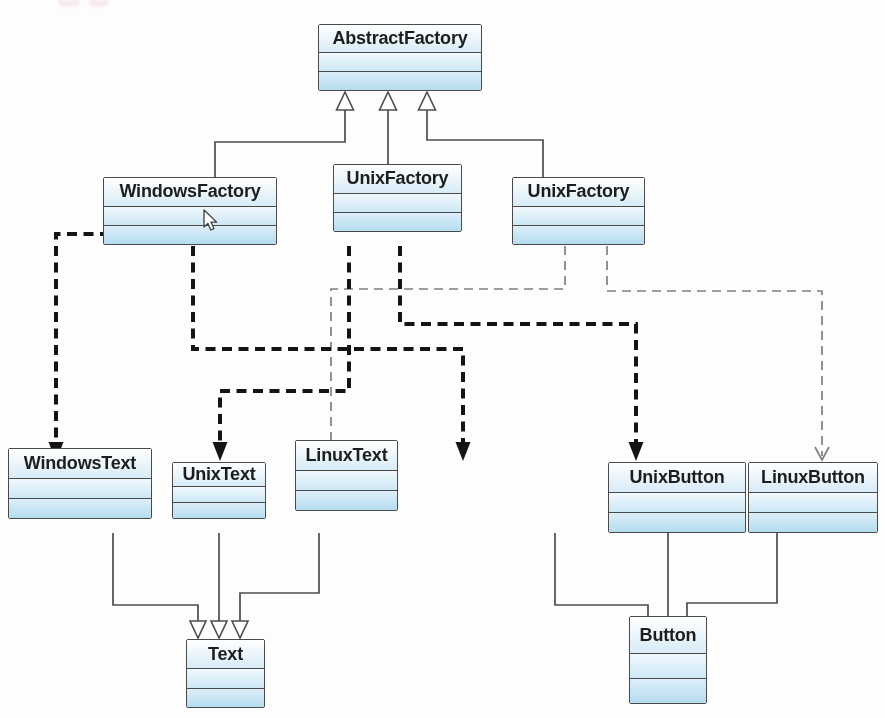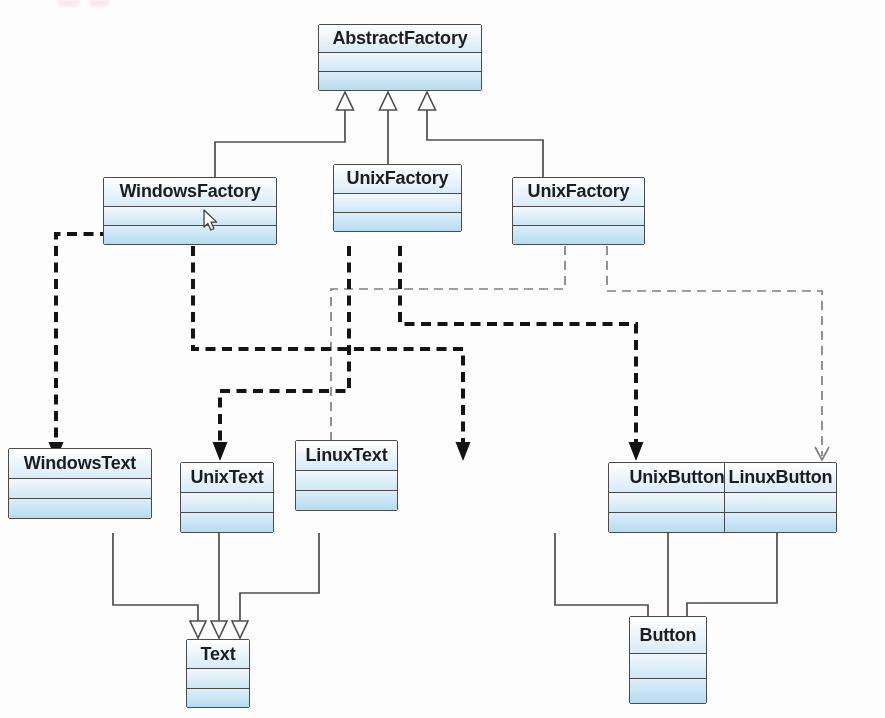--- a/index.html
+++ b/index.html
@@ -123,46 +123,46 @@
     <div class="r2"></div>
     <div class="r3"></div>
   </div>
 
   <div class="cls" style="left:8px;top:448px;width:144px;height:71px">
     <div class="t">WindowsText</div>
     <div class="r2"></div>
     <div class="r3"></div>
   </div>
 
-  <div class="cls" style="left:180px;top:462px;width:94px;height:71px">
+  <div class="cls" style="left:172px;top:462px;width:94px;height:57px">
     <div class="t">UnixText</div>
     <div class="r2"></div>
     <div class="r3"></div>
   </div>
 
   <div class="cls" style="left:295px;top:440px;width:103px;height:71px">
     <div class="t">LinuxText</div>
     <div class="r2"></div>
     <div class="r3"></div>
   </div>
 
 
   <div class="cls" style="left:608px;top:462px;width:138px;height:71px">
     <div class="t">UnixButton</div>
     <div class="r2"></div>
     <div class="r3"></div>
   </div>
 
-  <div class="cls" style="left:724px;top:462px;width:113px;height:71px">
+  <div class="cls" style="left:748px;top:462px;width:130px;height:71px">
     <div class="t">LinuxButton</div>
     <div class="r2"></div>
     <div class="r3"></div>
   </div>
 
-  <div class="cls" style="left:186px;top:639px;width:64px;height:69px">
+  <div class="cls" style="left:186px;top:639px;width:79px;height:69px">
     <div class="t">Text</div>
     <div class="r2"></div>
     <div class="r3"></div>
   </div>
 
   <div class="cls" style="left:629px;top:616px;width:78px;height:88px">
     <div class="t">Button</div>
     <div class="r2"></div>
     <div class="r3"></div>
   </div>

